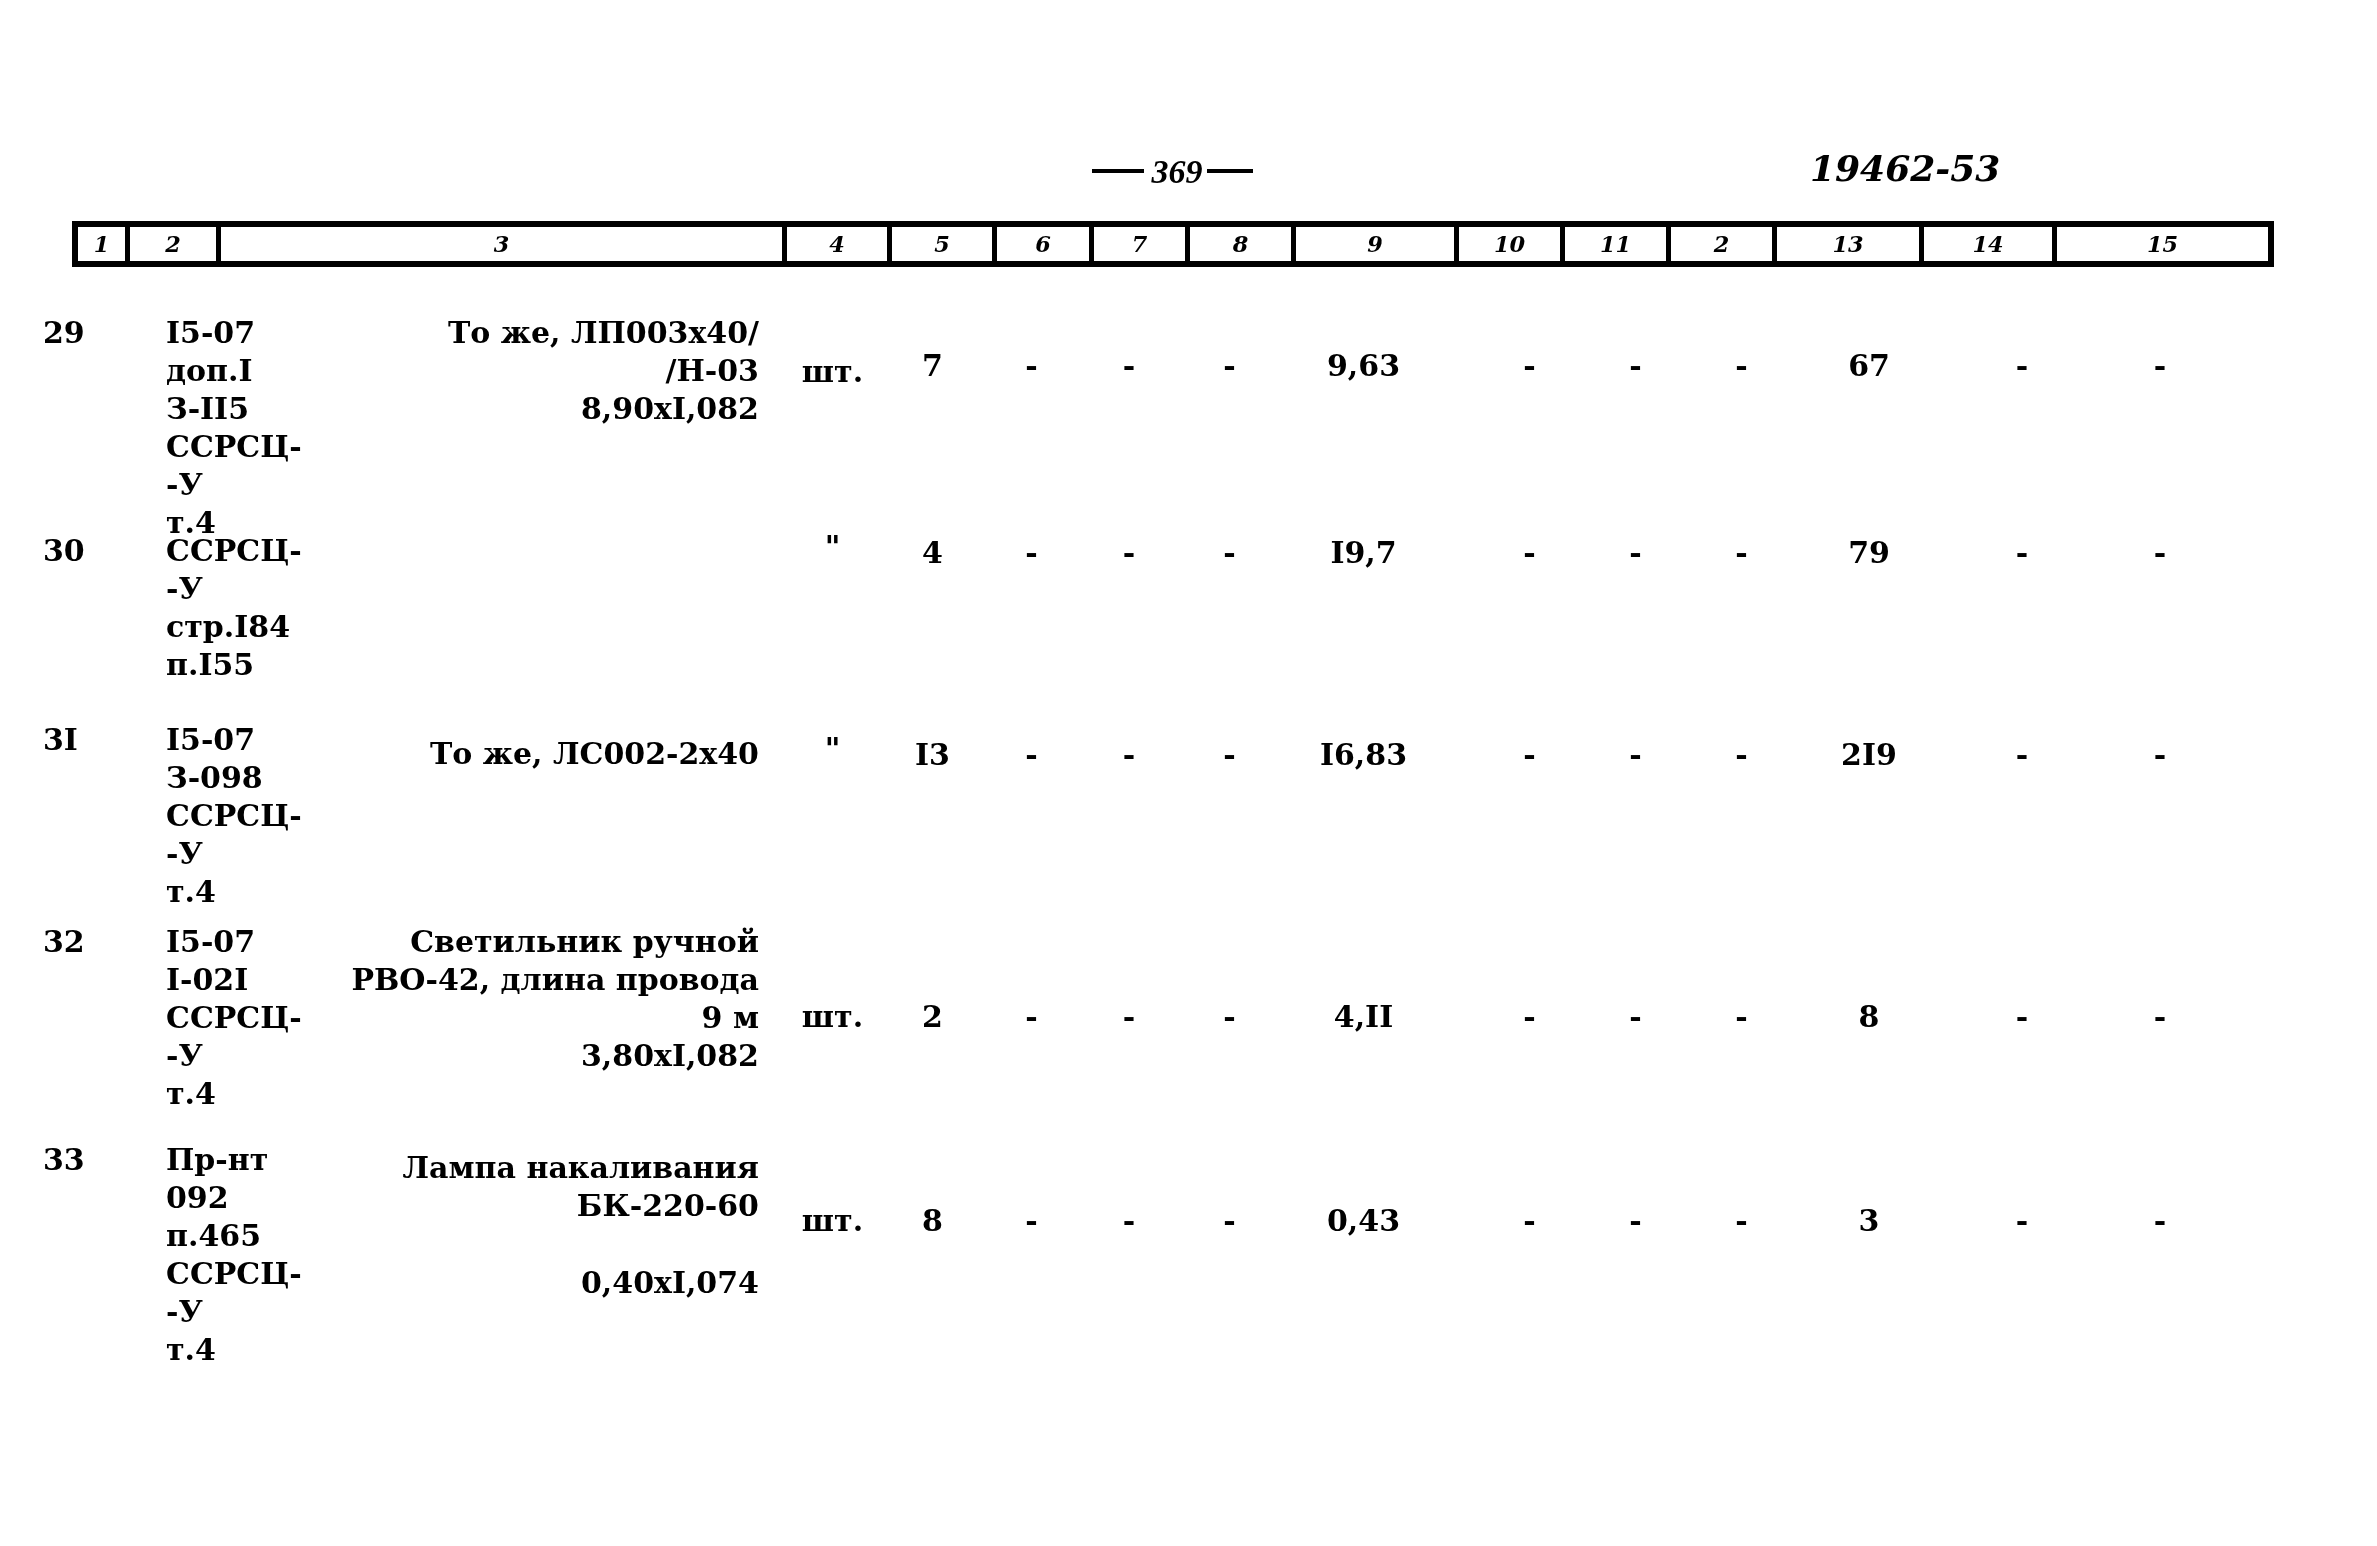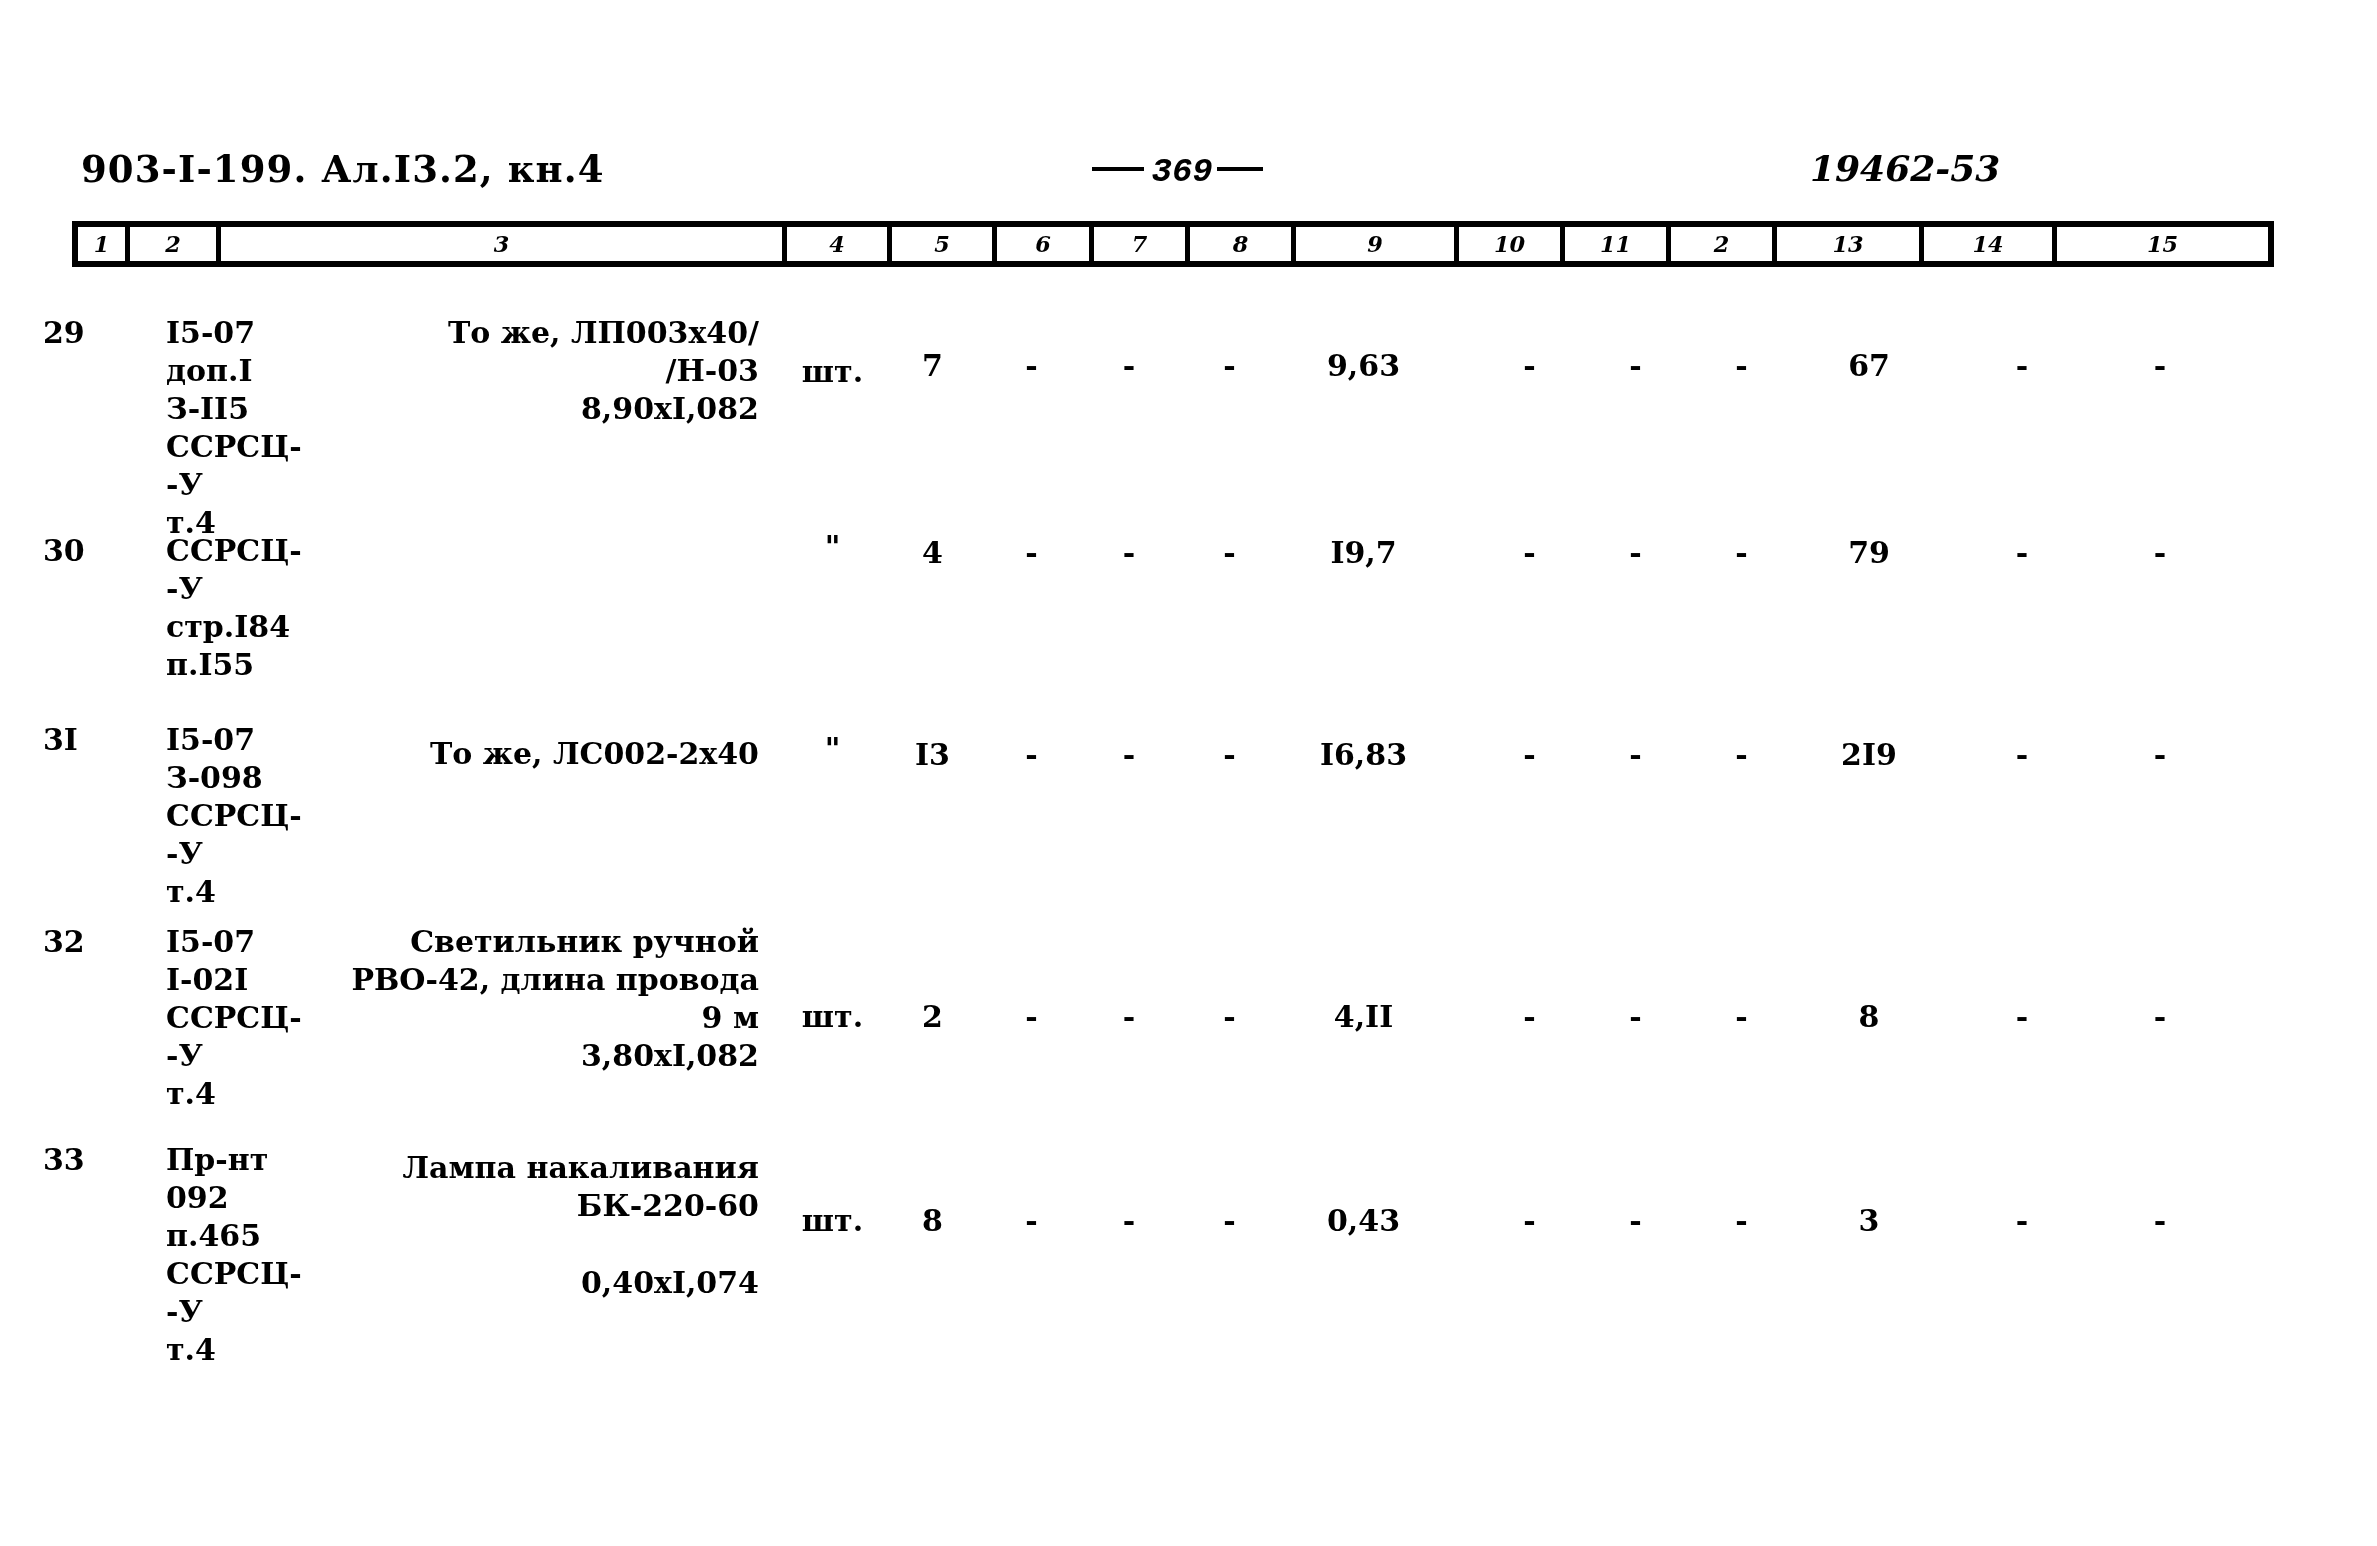--- a/index.html
+++ b/index.html
@@ -39,21 +39,21 @@
     font-family: "DejaVu Serif", serif;
     white-space: nowrap;
   }
   .hdr-center {
     position: absolute;
     left: 1092px;
     top: 6px;
     font-size: 34px;
     font-weight: 700;
     font-style: italic;
-    font-family: Liberation Mono, monospace;
+    font-family: Liberation Serif, serif;
     white-space: nowrap;
   }
   .hdr-center .dash-l,
   .hdr-center .dash-r {
     display: inline-block;
     width: 52px;
     height: 3.7px;
     background: #000;
     vertical-align: 10.5px;
   }
@@ -132,21 +132,20 @@
   .col13 { left: 1798px; width: 142px; text-align: center; }
   .col14 { left: 1966px; width: 112px; text-align: center; }
   .col15 { left: 2104px; width: 112px; text-align: center; }
 </style>
 </head>
 <body>
 
 <div class="page">
 
   <div class="hdr">
-    <div class="hdr-left">903-I-199. Ал.I3.2, кн.4</div>
     <div class="hdr-center"><span class="dash-l"></span><span>369</span><span class="dash-r"></span></div>
     <div class="hdr-right">19462-53</div>
   </div>
 
   <div class="colhdr">
     <div class="cell" style="width:52px">1</div>
     <div class="cell" style="width:91px">2</div>
     <div class="cell" style="width:566px">3</div>
     <div class="cell" style="width:105px">4</div>
     <div class="cell" style="width:105px">5</div>

